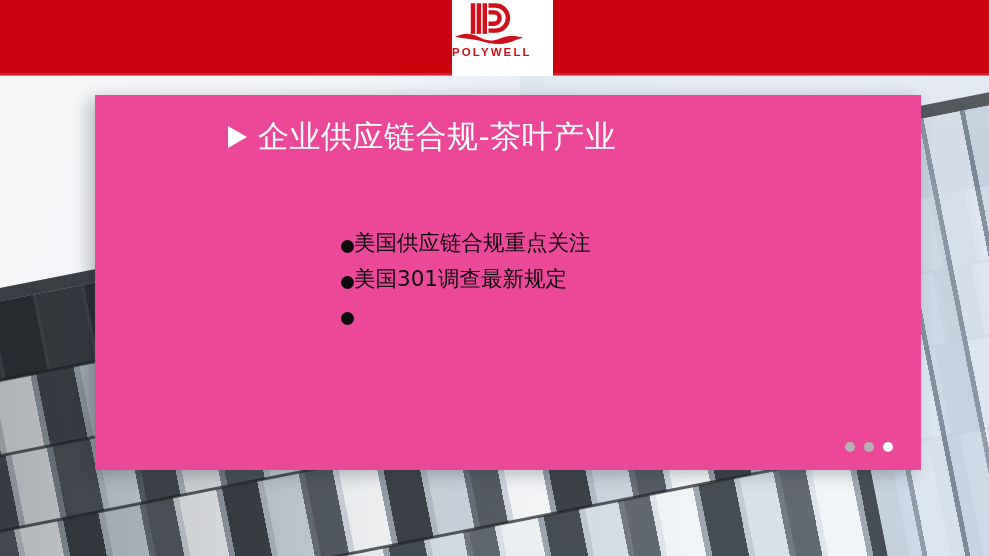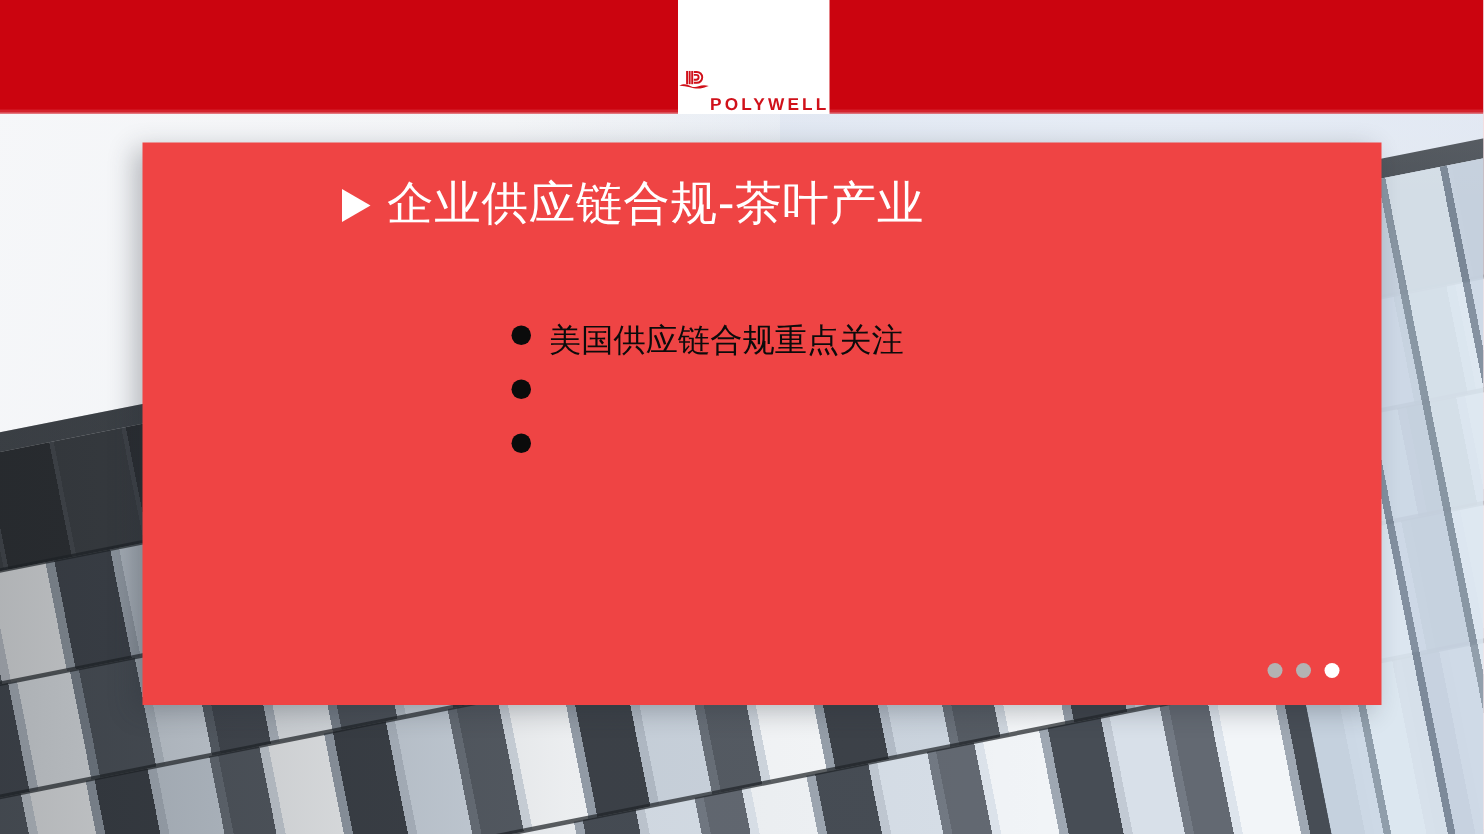--- a/index.html
+++ b/index.html
@@ -184,22 +184,22 @@
 
   
   .logo-plate {
     position: absolute;
     left: 452px;
     top: 0;
     width: 101px;
     height: 76px;
     background: #ffffff;
     display: flex;
-    flex-direction: row;
-    align-items: flex-end;
+    flex-direction: column;
+    align-items: flex-start;
     justify-content: flex-start;
     padding-top: 0;
     box-sizing: border-box;
   }
   .logo-mark { width: 74px; height: 46px; display: block; }
   .logo-word {
     color: #d0111a;
     font-size: 11.5px;
     font-weight: bold;
     letter-spacing: 2.1px;
@@ -209,21 +209,21 @@
     white-space: nowrap;
   }
 
   
   .card {
     position: absolute;
     left: 95px;
     top: 95px;
     width: 826px;
     height: 375px;
-    background: #ef4444;
+    background: #ec4899;
     box-shadow: -6px 4px 16px rgba(40,45,55,.30);
   }
   .card-title {
     position: absolute;
     left: 133px;
     top: 26px;
     display: flex;
     align-items: center;
     gap: 11px;
     white-space: nowrap;
@@ -243,22 +243,21 @@
     letter-spacing: .5px;
   }
 
   .bullets {
     position: absolute;
     left: 246px;
     top: 122px;
   }
   .bullet-row {
     display: flex;
-    align-items: flex-start;
-    gap: 12px;
+    align-items: flex-end;
     height: 36px;
     white-space: nowrap;
   }
   .bullet-dot {
     width: 13px;
     height: 13px;
     border-radius: 50%;
     background: #0b0b0b;
     flex: none;
   }
@@ -343,20 +342,21 @@
       <span class="title-text">企业供应链合规-茶叶产业</span>
     </div>
 
     <div class="bullets">
       <div class="bullet-row">
         <span class="bullet-dot"></span>
         <span class="bullet-text">美国供应链合规重点关注</span>
       </div>
       <div class="bullet-row">
         <span class="bullet-dot"></span>
+        <span class="bullet-text">美国301调查最新规定</span>
       </div>
       <div class="bullet-row">
         <span class="bullet-dot"></span>
       </div>
     </div>
 
     <div class="pager">
       <span class="pager-dot"></span>
       <span class="pager-dot"></span>
       <span class="pager-dot active"></span>

